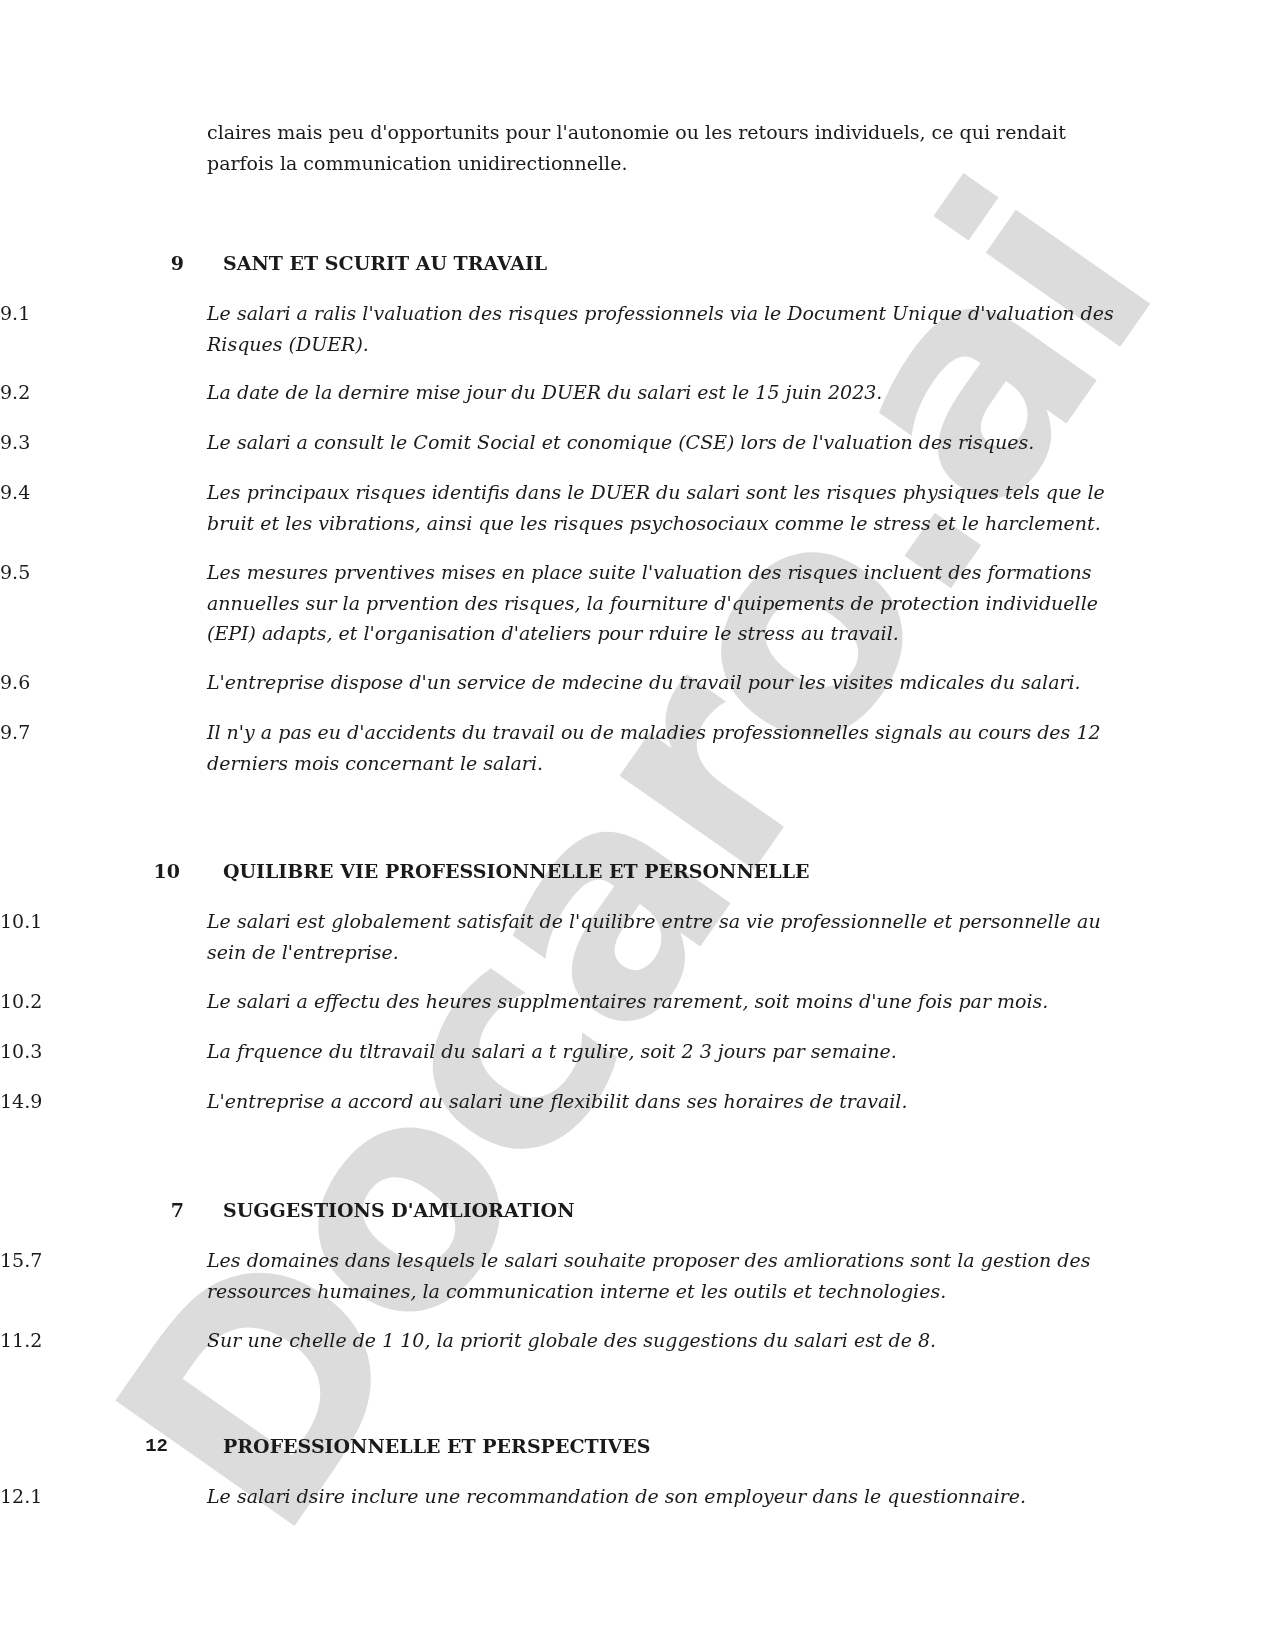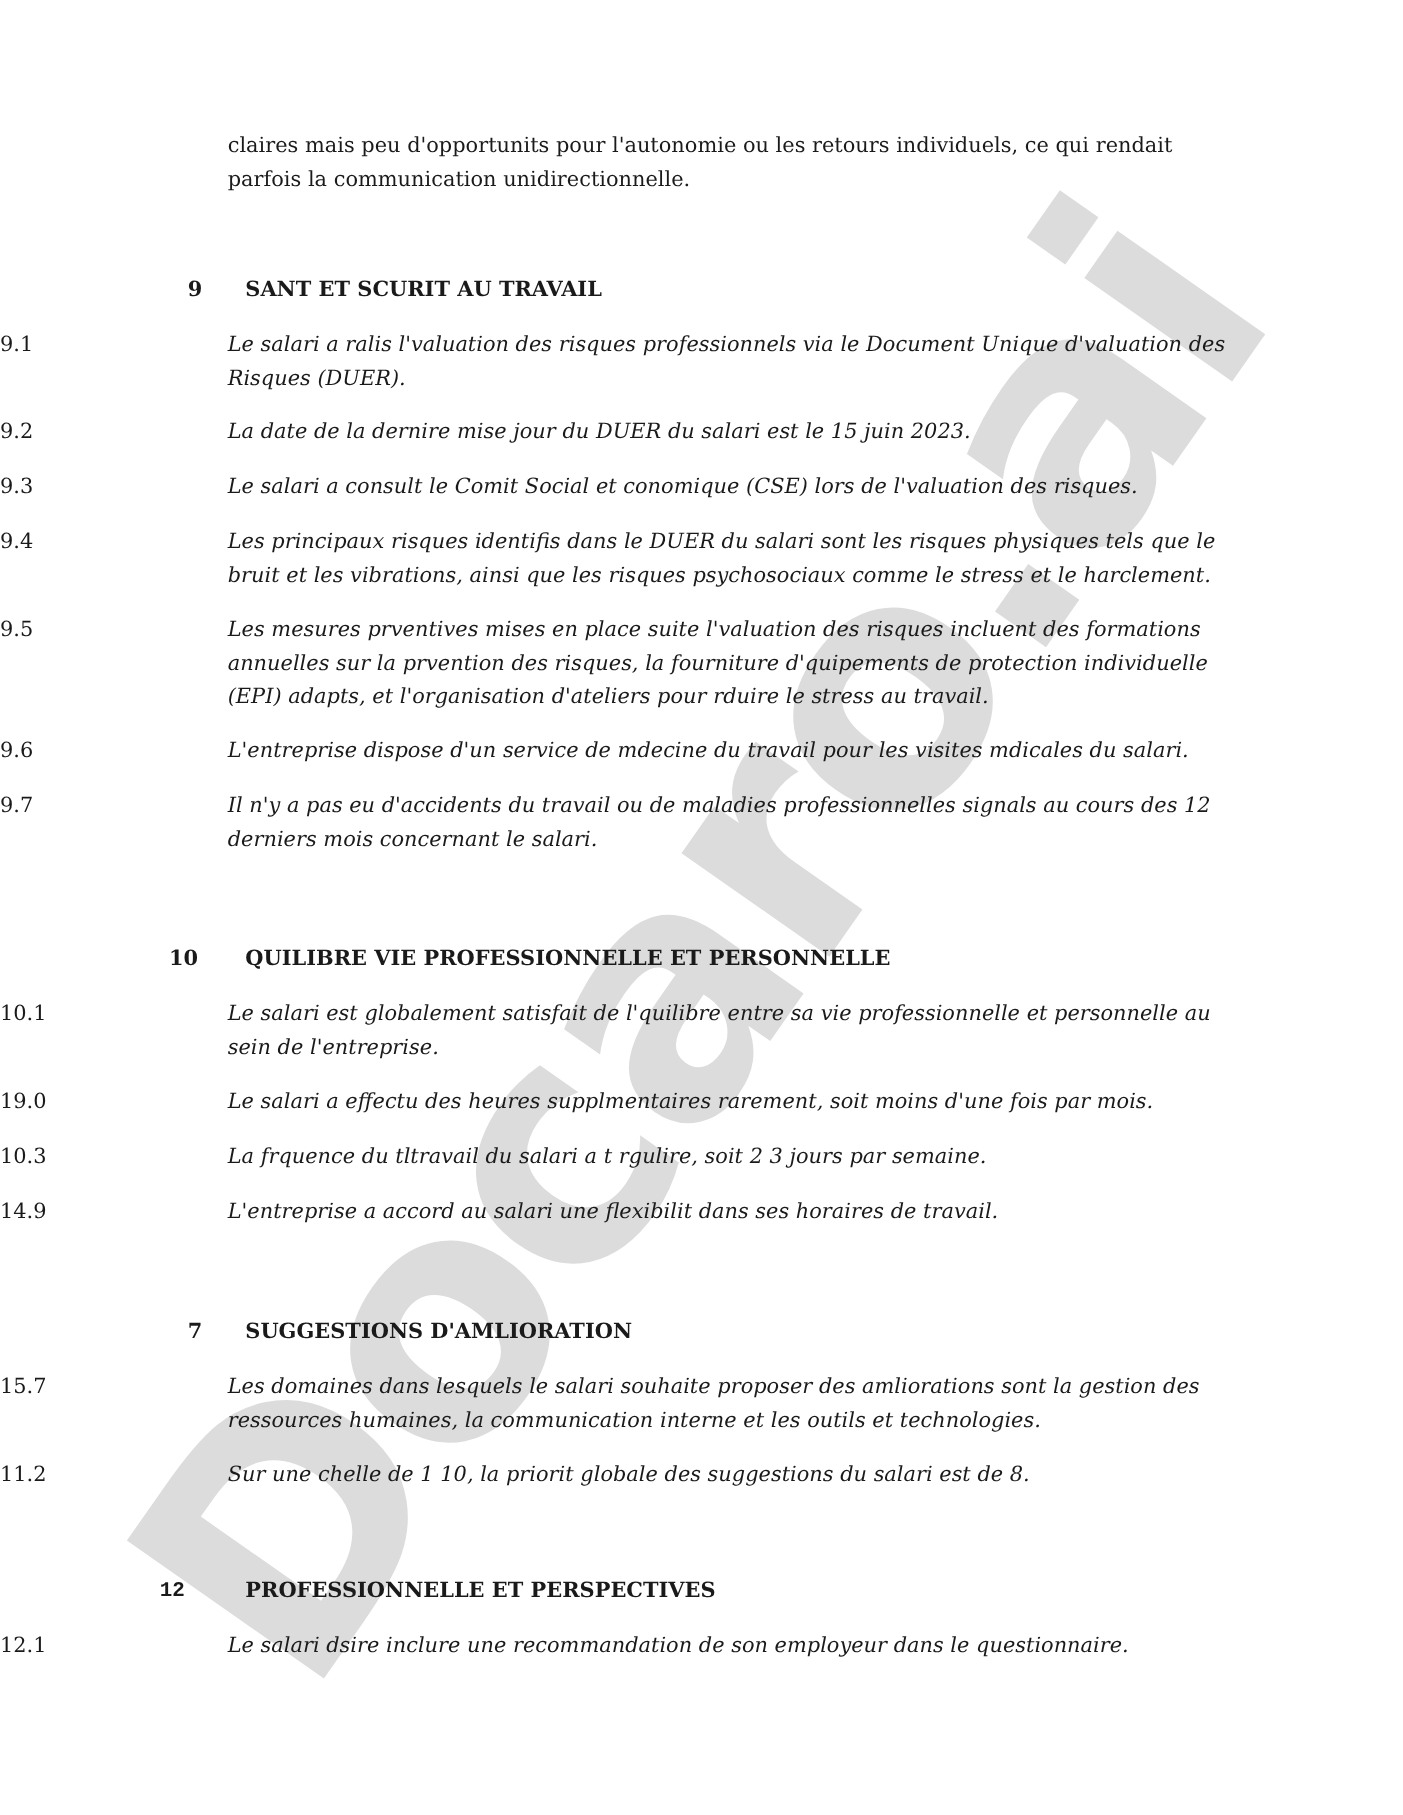--- a/index.html
+++ b/index.html
@@ -138,21 +138,21 @@
   <div class="heading" style="top:856px; left:0; width:1275px;">
     <span class="num" style="left:116px; right:auto; width:64px;">10</span>
     <span class="title">QUILIBRE VIE PROFESSIONNELLE ET PERSONNELLE</span>
   </div>
 
   <div class="item" style="top:906px;">
     <span class="num">10.1</span>
     <span class="text">Le salari est globalement satisfait de l'quilibre entre sa vie professionnelle et personnelle au sein de l'entreprise.</span>
   </div>
   <div class="item" style="top:986px;">
-    <span class="num">19.0</span>
+    <span class="num">10.2</span>
     <span class="text">Le salari a effectu des heures supplmentaires rarement, soit moins d'une fois par mois.</span>
   </div>
   <div class="item" style="top:1036px;">
     <span class="num">10.3</span>
     <span class="text">La frquence du tltravail du salari a t rgulire, soit 2  3 jours par semaine.</span>
   </div>
   <div class="item" style="top:1086px;">
     <span class="num">14.9</span>
     <span class="text">L'entreprise a accord au salari une flexibilit dans ses horaires de travail.</span>
   </div>

